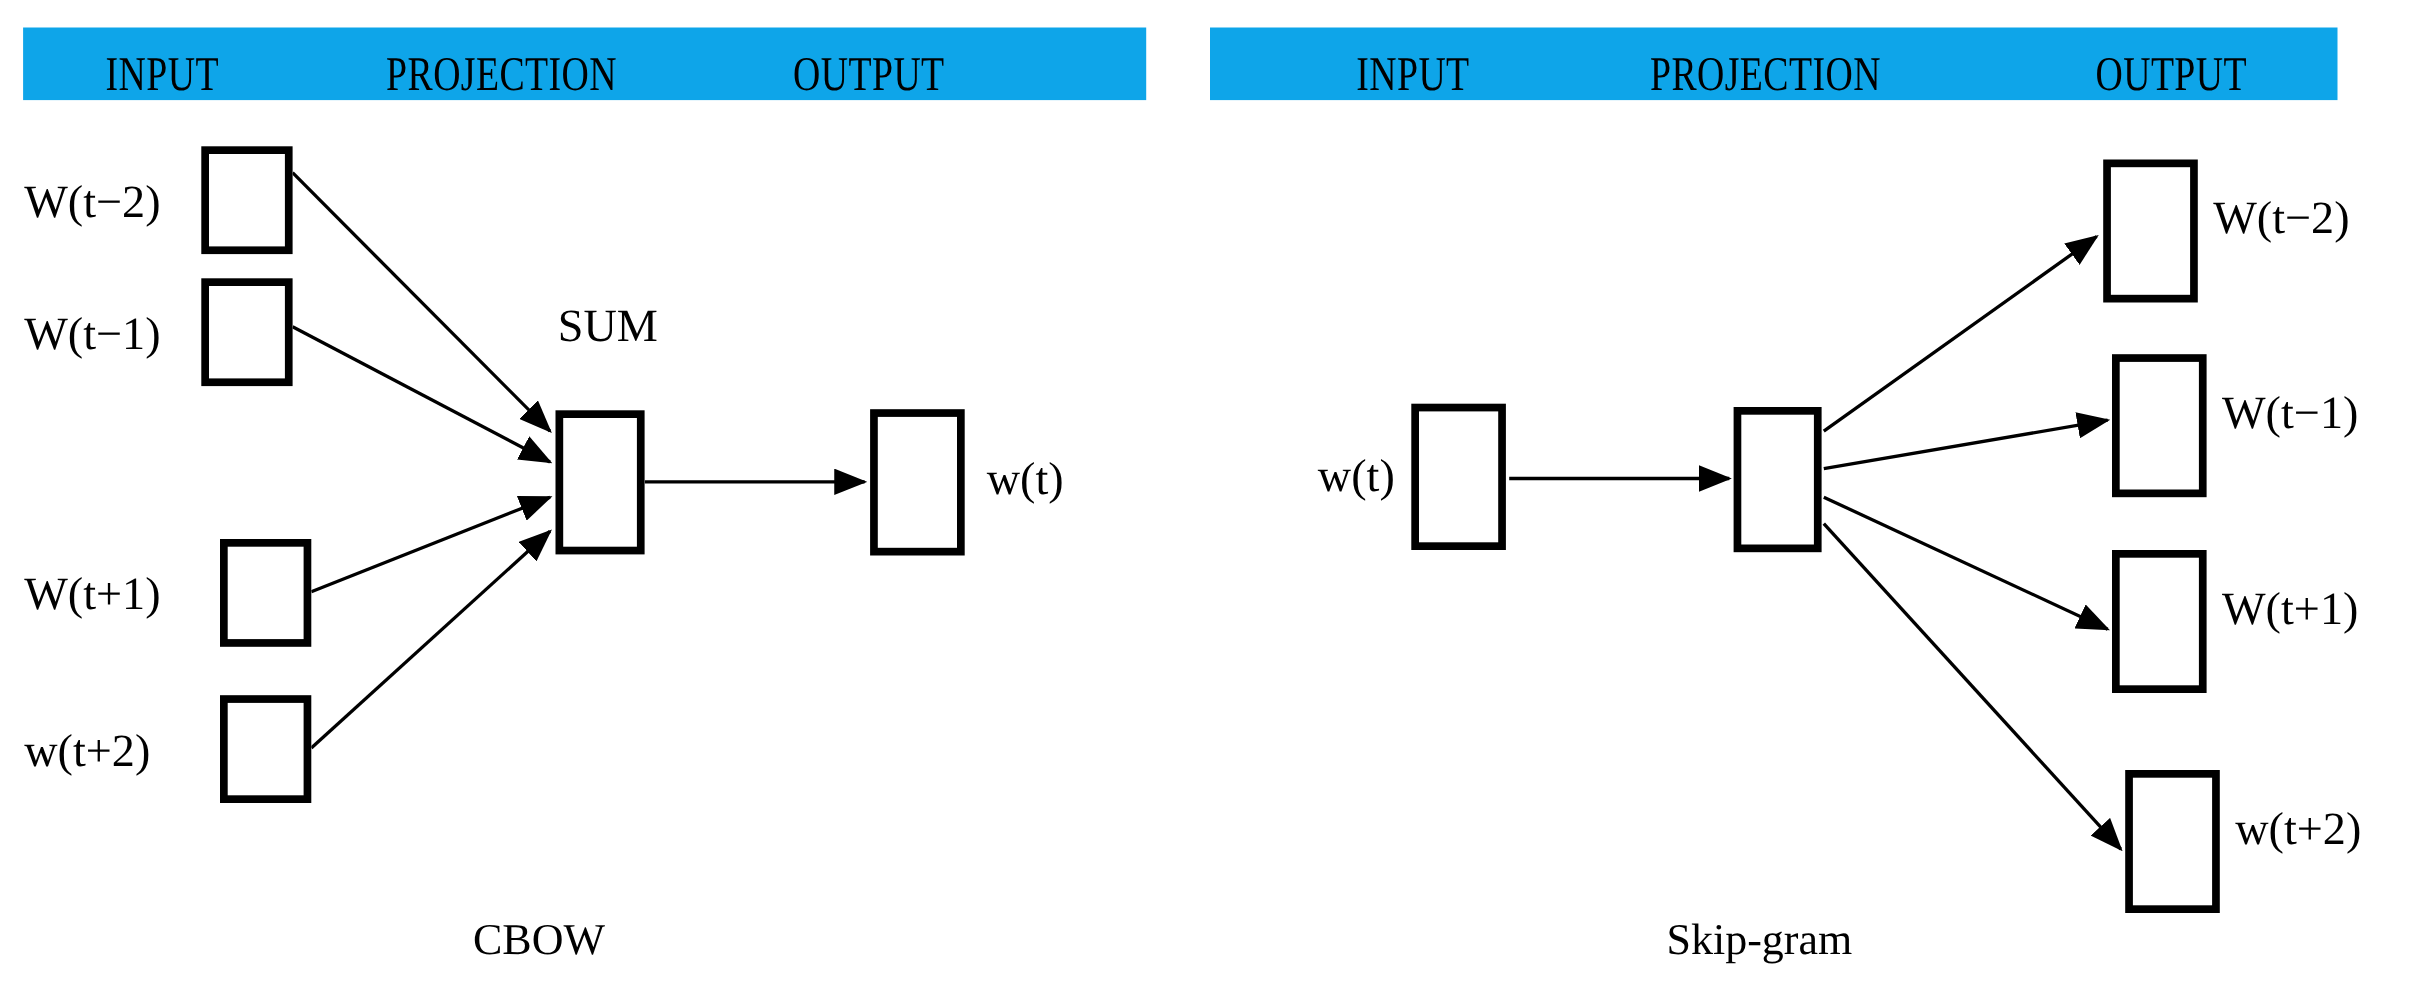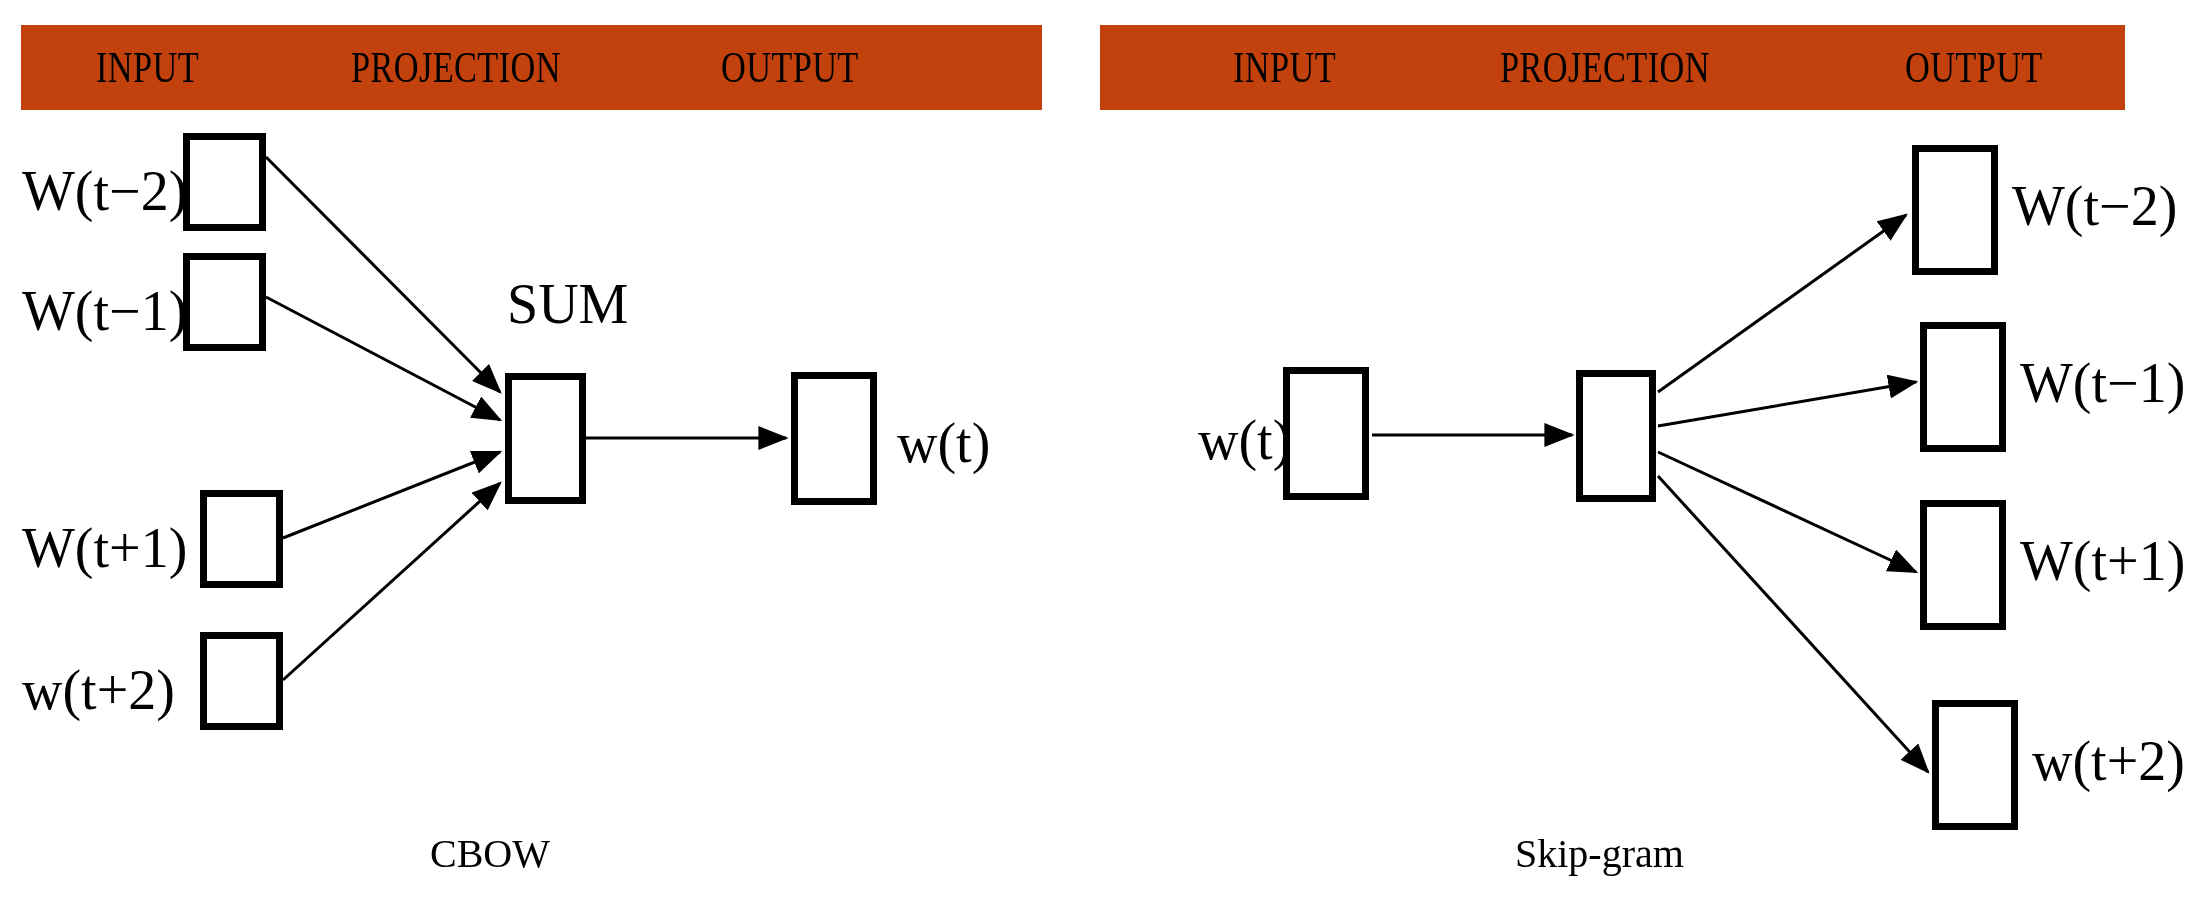--- a/index.html
+++ b/index.html
@@ -22,22 +22,22 @@
   .panel {
     position: absolute;
     top: 0;
     height: 897px;
   }
   #panel-cbow { left: 0; width: 1080px; }
   #panel-skipgram { left: 1080px; width: 1110px; }
 
   .header-bar {
     position: absolute;
-    background: #c2410c;
-    height: 85px;
+    background: #0ea5e9;
+    height: 66px;
   }
   .header-label {
     position: absolute;
     font-family: "Liberation Serif", "DejaVu Serif", serif;
     font-size: 44px;
     font-weight: 400;
     letter-spacing: 0.5px;
     color: #000000;
     line-height: 85px;
     white-space: nowrap;
@@ -48,21 +48,21 @@
   .node-box {
     position: absolute;
     border: 7px solid #000000;
     background: #ffffff;
     box-sizing: border-box;
   }
 
   .node-label {
     position: absolute;
     font-family: "Liberation Serif", "DejaVu Serif", serif;
-    font-size: 56px;
+    font-size: 42px;
     color: #000000;
     white-space: nowrap;
     line-height: 1;
   }
 
   .caption {
     position: absolute;
     font-family: "Liberation Serif", "DejaVu Serif", serif;
     font-size: 40px;
     color: #000000;

